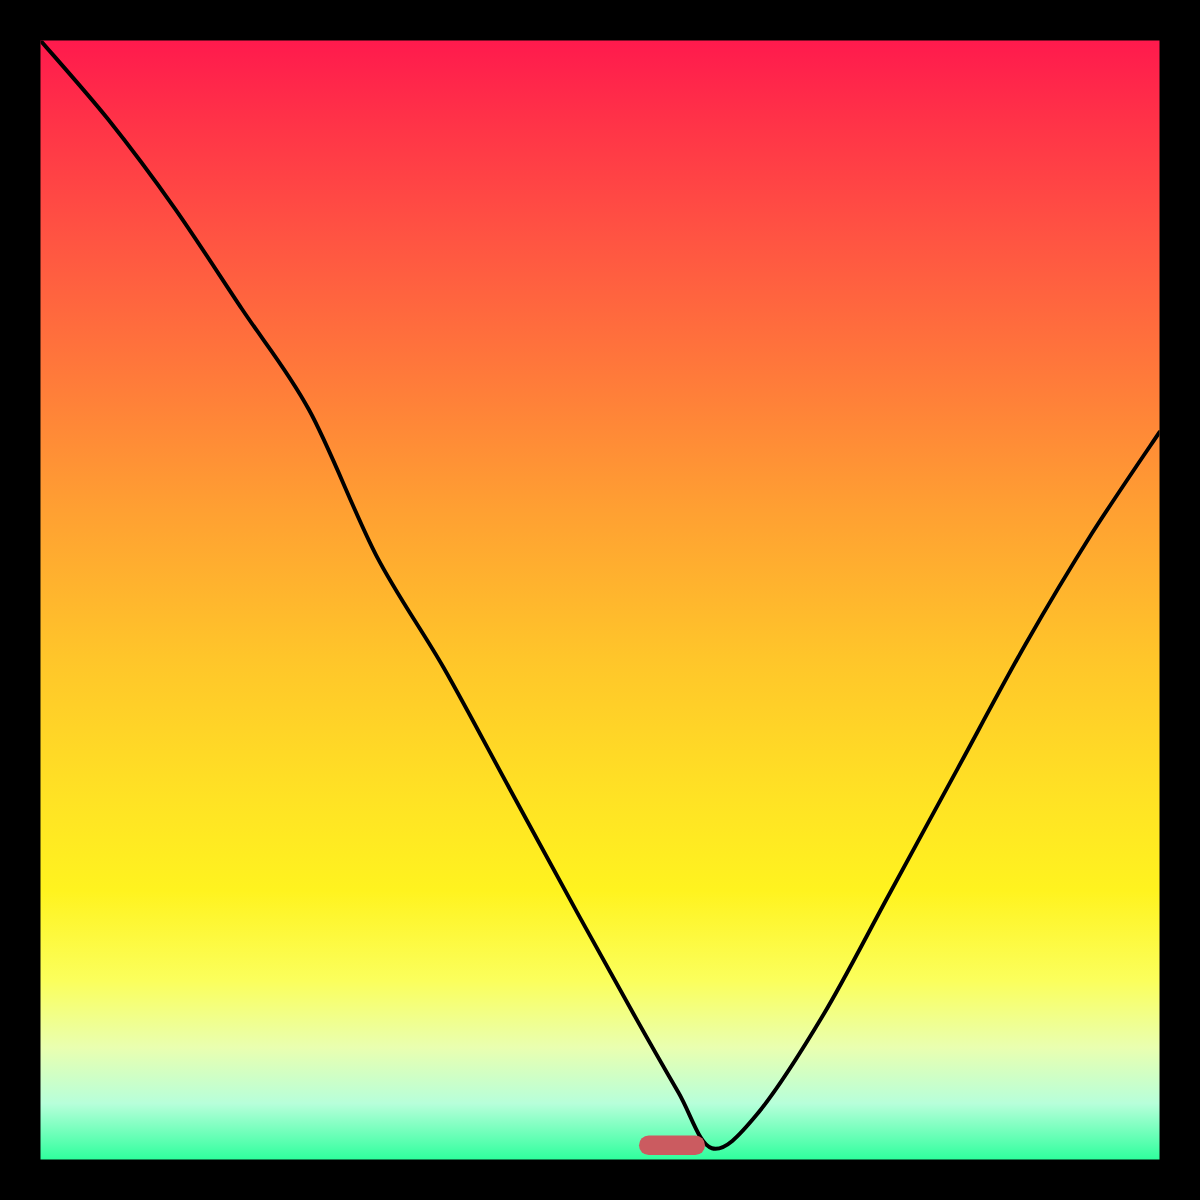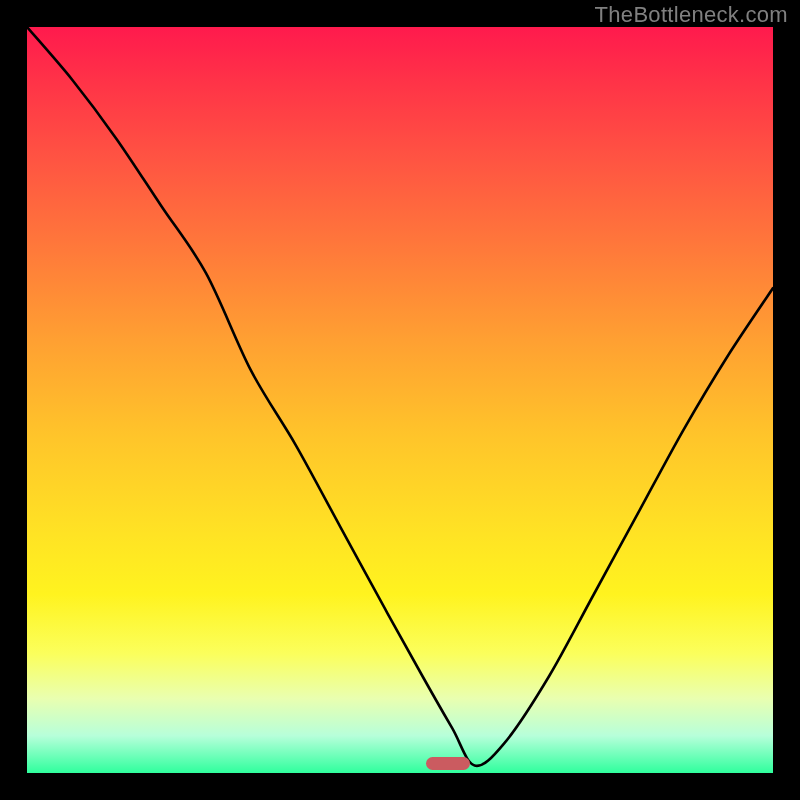--- a/index.html
+++ b/index.html
@@ -65,14 +65,13 @@
 </head>
 <body>
 
 <div class="frame">
   <div class="plot-area">
     <svg class="curve-svg" viewBox="0 0 746 746" preserveAspectRatio="none">
       <path id="curve-path" d="M 0.0 0.0 C 7.2 8.4, 30.4 34.3, 44.8 52.2 C 59.1 70.1, 75.2 91.6, 89.5 111.9 C 103.8 132.2, 120.0 157.6, 134.3 179.0 C 148.6 200.5, 164.7 219.9, 179.0 246.2 C 193.4 272.4, 209.5 315.7, 223.8 343.2 C 238.1 370.6, 254.2 392.7, 268.6 417.8 C 282.9 442.8, 299.0 473.6, 313.3 499.8 C 327.6 526.1, 345.0 558.0, 358.1 581.9 C 371.2 605.8, 384.6 629.9, 395.4 649.0 C 406.1 668.1, 416.9 686.9, 425.2 701.2 C 433.6 715.6, 439.2 736.2, 447.6 738.5 C 456.0 740.9, 465.5 730.5, 477.4 716.2 C 489.4 701.8, 507.9 672.9, 522.2 649.0 C 536.5 625.1, 552.6 593.2, 567.0 567.0 C 581.3 540.7, 597.4 511.2, 611.7 484.9 C 626.0 458.6, 642.2 427.9, 656.5 402.8 C 670.8 377.8, 686.9 350.9, 701.2 328.2 C 715.6 305.6, 738.8 271.8, 746.0 261.1" fill="none" stroke="#000" stroke-width="2.6" stroke-linecap="round" stroke-linejoin="round"></path>
     </svg>
     <div class="marker" id="marker" style="width: 44.014px; left: 399.483px; top: 730.302px;"></div>
   </div>
-  <div class="watermark">TheBottleneck.com</div>
 </div>
 
 </body></html>

